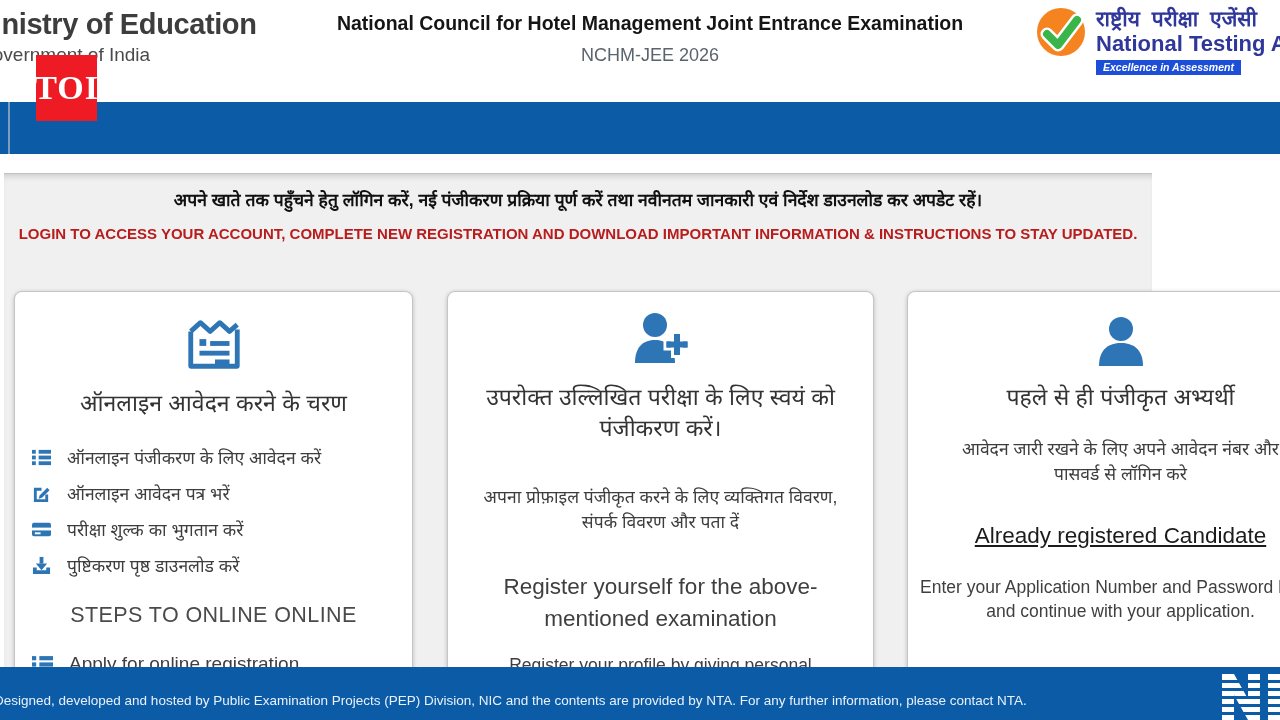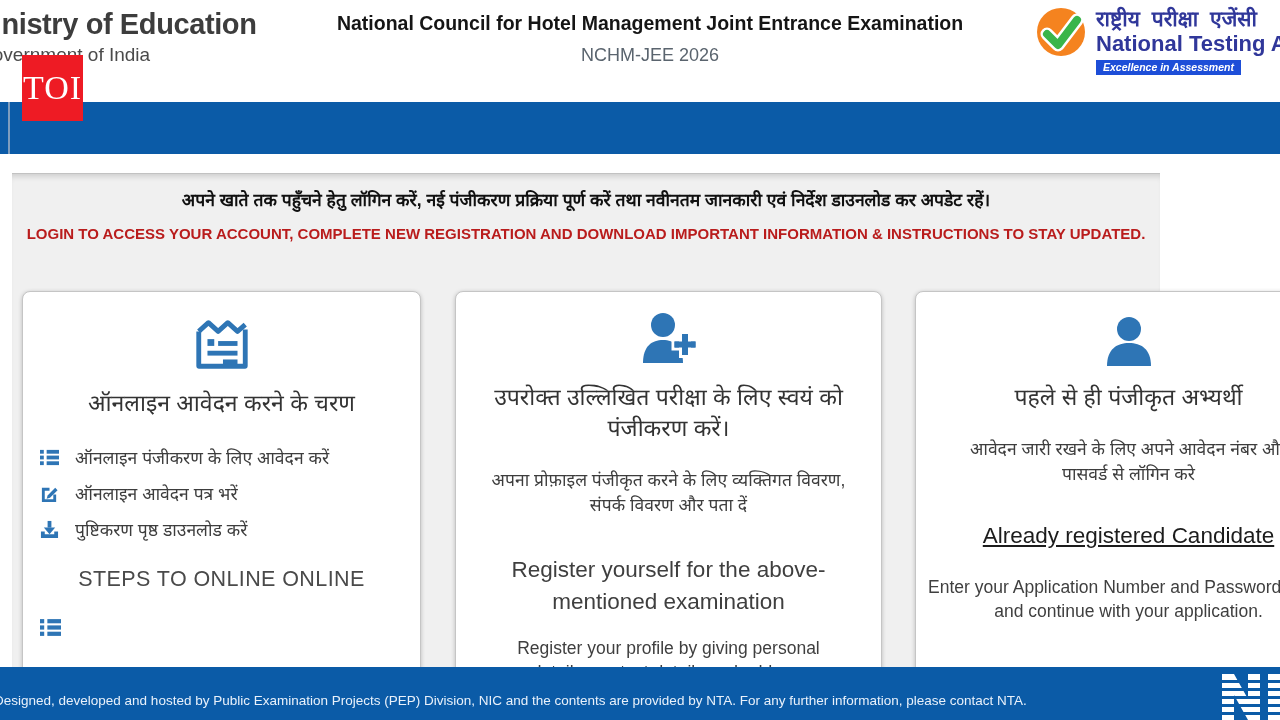--- a/index.html
+++ b/index.html
@@ -13,30 +13,30 @@
   .title-block{position:absolute;left:320px;top:11px;width:660px;text-align:center;}
   .exam-title{font-size:19.5px;font-weight:700;color:#151515;line-height:24px;}
   .exam-code{margin-top:10px;font-size:18px;font-weight:400;color:#5a646e;}
   .nta{position:absolute;left:1036px;top:7px;width:320px;display:flex;align-items:flex-start;}
   .nta-text{margin-left:10px;}
   .nta-hi{font-size:21px;font-weight:700;color:#30379a;white-space:nowrap;word-spacing:6px;line-height:24px;}
   .nta-en{font-size:22px;font-weight:700;color:#30379a;white-space:nowrap;line-height:26px;}
   .nta-badge{display:inline-block;background:#1d4ed8;color:#fff;font-size:10.5px;font-style:italic;font-weight:700;padding:1px 7px 2px;margin-top:2px;white-space:nowrap;}
 
   
-  .toi{position:absolute;left:22px;top:55px;width:61px;height:66px;background:#ee1b24;color:#fff;
-       font-family:"Liberation Serif","DejaVu Serif",serif;font-weight:400;font-size:34px;
+  .toi{position:absolute;left:36px;top:55px;width:61px;height:66px;background:#ee1b24;color:#fff;
+       font-family:"Liberation Serif","DejaVu Serif",serif;font-weight:700;font-size:34px;
        display:flex;align-items:center;justify-content:center;z-index:30;letter-spacing:1px;}
 
   
   .navbar{position:absolute;left:0;top:102px;width:1280px;height:52px;background:#0b5ba7;}
   .nav-line{position:absolute;left:8px;top:0;width:2px;height:52px;background:#93a9c2;opacity:.85;}
 
   
-  .main{position:absolute;left:12px;top:173px;width:1148px;height:494px;background:#f0f0f0;
+  .main{position:absolute;left:4px;top:173px;width:1148px;height:494px;background:#f0f0f0;
         border-top:1px solid #c2c2c2;box-shadow:inset 0 6px 6px -4px rgba(0,0,0,.16);}
   .banner-hi{margin-top:13px;text-align:center;font-size:17.5px;font-weight:700;color:#101010;}
   .banner-en{margin-top:14px;text-align:center;font-size:15px;font-weight:700;color:#b91c1c;}
 
   
   .card{position:absolute;top:117px;height:510px;background:#fff;border:1px solid #c5c5c5;border-radius:8px;
         box-shadow:0 1px 4px rgba(0,0,0,.22);z-index:1;}
   .card1{left:10px;width:397px;}
   .card2{left:443px;width:425px;}
   .card3{left:903px;width:425px;}
@@ -131,20 +131,28 @@
           <span>ऑनलाइन पंजीकरण के लिए आवेदन करें</span>
         </div>
         <div class="c1-item">
           <svg class="li-ic" viewBox="0 0 20 20" fill="#2e75b5">
             <path d="M2,4 h8 v3 H5 v9 h9 v-5 h3 v8 H2 z"></path>
             <path d="M8,12 l8,-8 2.5,2.5 -8,8 -3.5,1 z"></path>
           </svg>
           <span>ऑनलाइन आवेदन पत्र भरें</span>
         </div>
         <div class="c1-item">
+          <svg class="li-ic" viewBox="0 0 20 20">
+            <rect x="0" y="3" width="20" height="14" rx="2" fill="#2e75b5"></rect>
+            <rect x="0" y="8" width="20" height="3" fill="#ffffff"></rect>
+            <rect x="3" y="13" width="6" height="2" fill="#ffffff"></rect>
+          </svg>
+          <span>परीक्षा शुल्क का भुगतान करें</span>
+        </div>
+        <div class="c1-item">
           <svg class="li-ic" viewBox="0 0 20 20" fill="#2e75b5">
             <rect x="8" y="1" width="4" height="7"></rect>
             <path d="M4,8 h12 l-6,7 z"></path>
             <path d="M1,12 h4 v3 h10 v-3 h4 v7 H1 z"></path>
           </svg>
           <span>पुष्टिकरण पृष्ठ डाउनलोड करें</span>
         </div>
       </div>
 
       <div class="c1-steps">STEPS TO ONLINE ONLINE</div>
@@ -152,37 +160,38 @@
       <div class="c1-list" style="margin-top:0">
         <div class="c1-item c1-item-en">
           <svg class="li-ic" viewBox="0 0 20 20" fill="#2e75b5">
             <rect x="0" y="2" width="4" height="4"></rect>
               <rect x="7" y="2" width="13" height="4"></rect>
             <rect x="0" y="8" width="4" height="4"></rect>
               <rect x="7" y="8" width="13" height="4"></rect>
             <rect x="0" y="14" width="4" height="4"></rect>
               <rect x="7" y="14" width="13" height="4"></rect>
           </svg>
+          <span>Apply for online registration</span>
         </div>
       </div>
     </div>
 
     <div class="card card2">
       <svg class="c-icon" style="margin-top:16px" width="66" height="64" viewBox="0 0 66 64">
         <circle cx="27" cy="17" r="12" fill="#2e75b5"></circle>
         <path d="M7,55 c0,-17 9,-23 20,-23 c11,0 20,6 20,23 z" fill="#2e75b5"></path>
         <g stroke="#ffffff" stroke-width="3">
           <rect x="37" y="32" width="24" height="9" fill="#2e75b5"></rect>
           <rect x="44.5" y="24.5" width="9" height="24" fill="#2e75b5"></rect>
         </g>
         <rect x="38.5" y="33.5" width="21" height="6" fill="#2e75b5"></rect>
         <rect x="46" y="26" width="6" height="21" fill="#2e75b5"></rect>
       </svg>
       <div class="c-title" style="margin-top:10px;padding:0 30px">उपरोक्त उल्लिखित परीक्षा के लिए स्वयं को पंजीकरण करें।</div>
-      <div class="c-sub" style="margin-top:24px;padding:0 20px">अपना प्रोफ़ाइल पंजीकृत करने के लिए व्यक्तिगत विवरण, संपर्क विवरण और पता दें</div>
+      <div class="c-sub" style="margin-top:41px;padding:0 20px">अपना प्रोफ़ाइल पंजीकृत करने के लिए व्यक्तिगत विवरण, संपर्क विवरण और पता दें</div>
       <div class="c2-title-en">Register yourself for the above-mentioned examination</div>
       <div class="c2-sub-en">Register your profile by giving personal details, contact details and address</div>
     </div>
 
     <div class="card card3">
       <svg class="c-icon" style="margin-top:22px" width="56" height="56" viewBox="0 0 56 56">
         <circle cx="28" cy="15" r="12" fill="#2e75b5"></circle>
         <path d="M6,52 c0,-17 10,-23 22,-23 c12,0 22,6 22,23 z" fill="#2e75b5"></path>
       </svg>
       <div class="c-title" style="margin-top:12px">पहले से ही पंजीकृत अभ्यर्थी</div>

